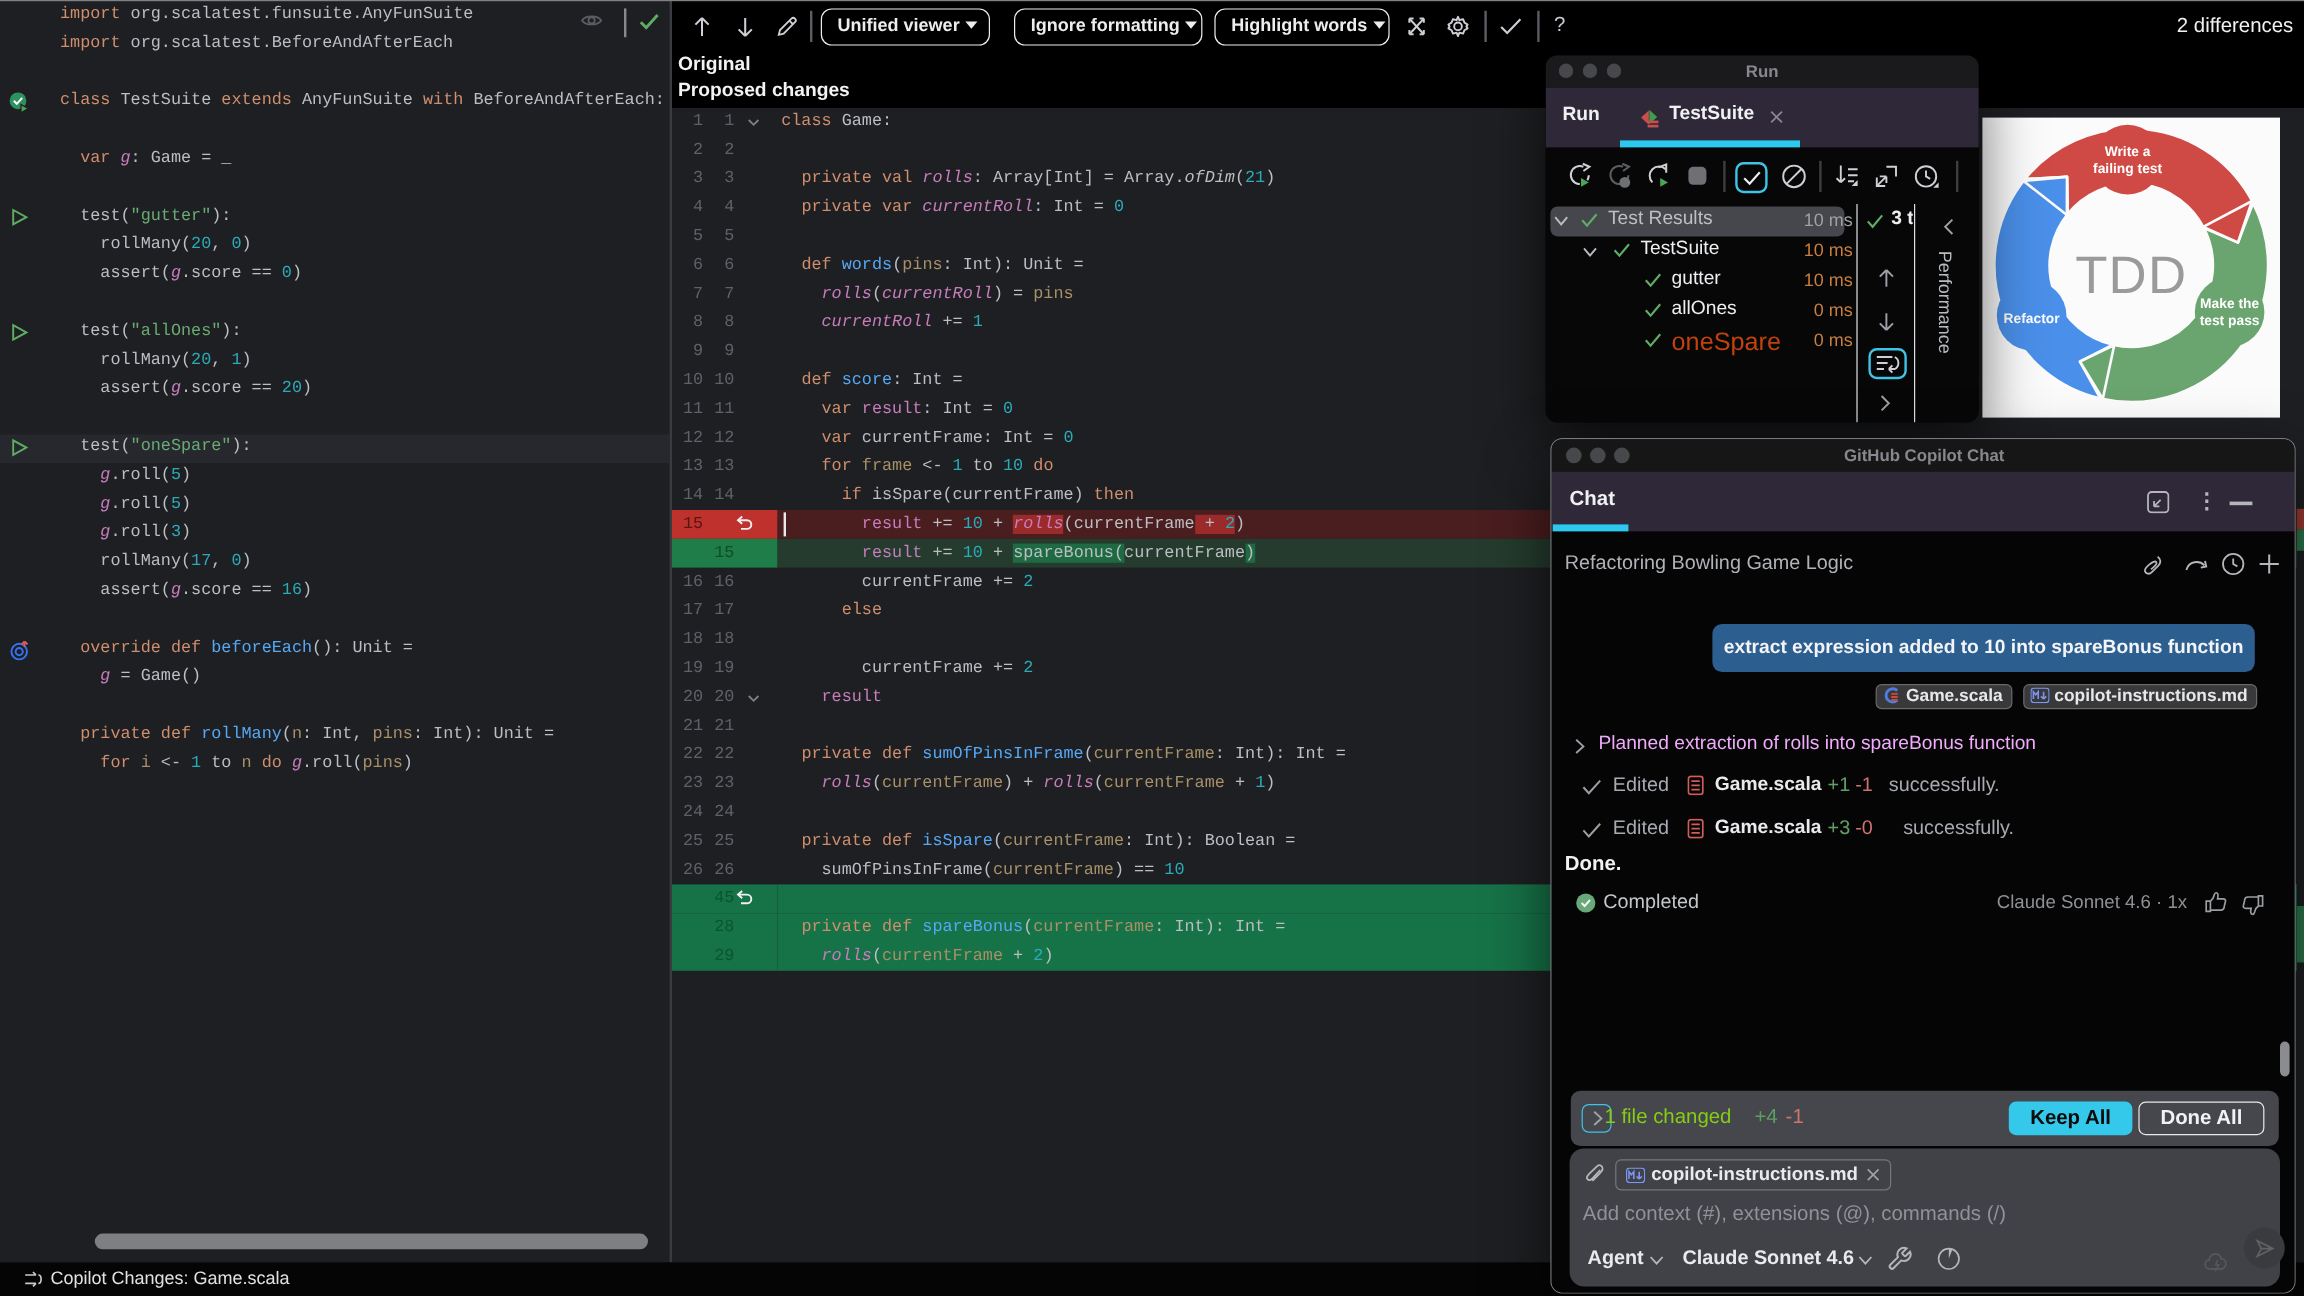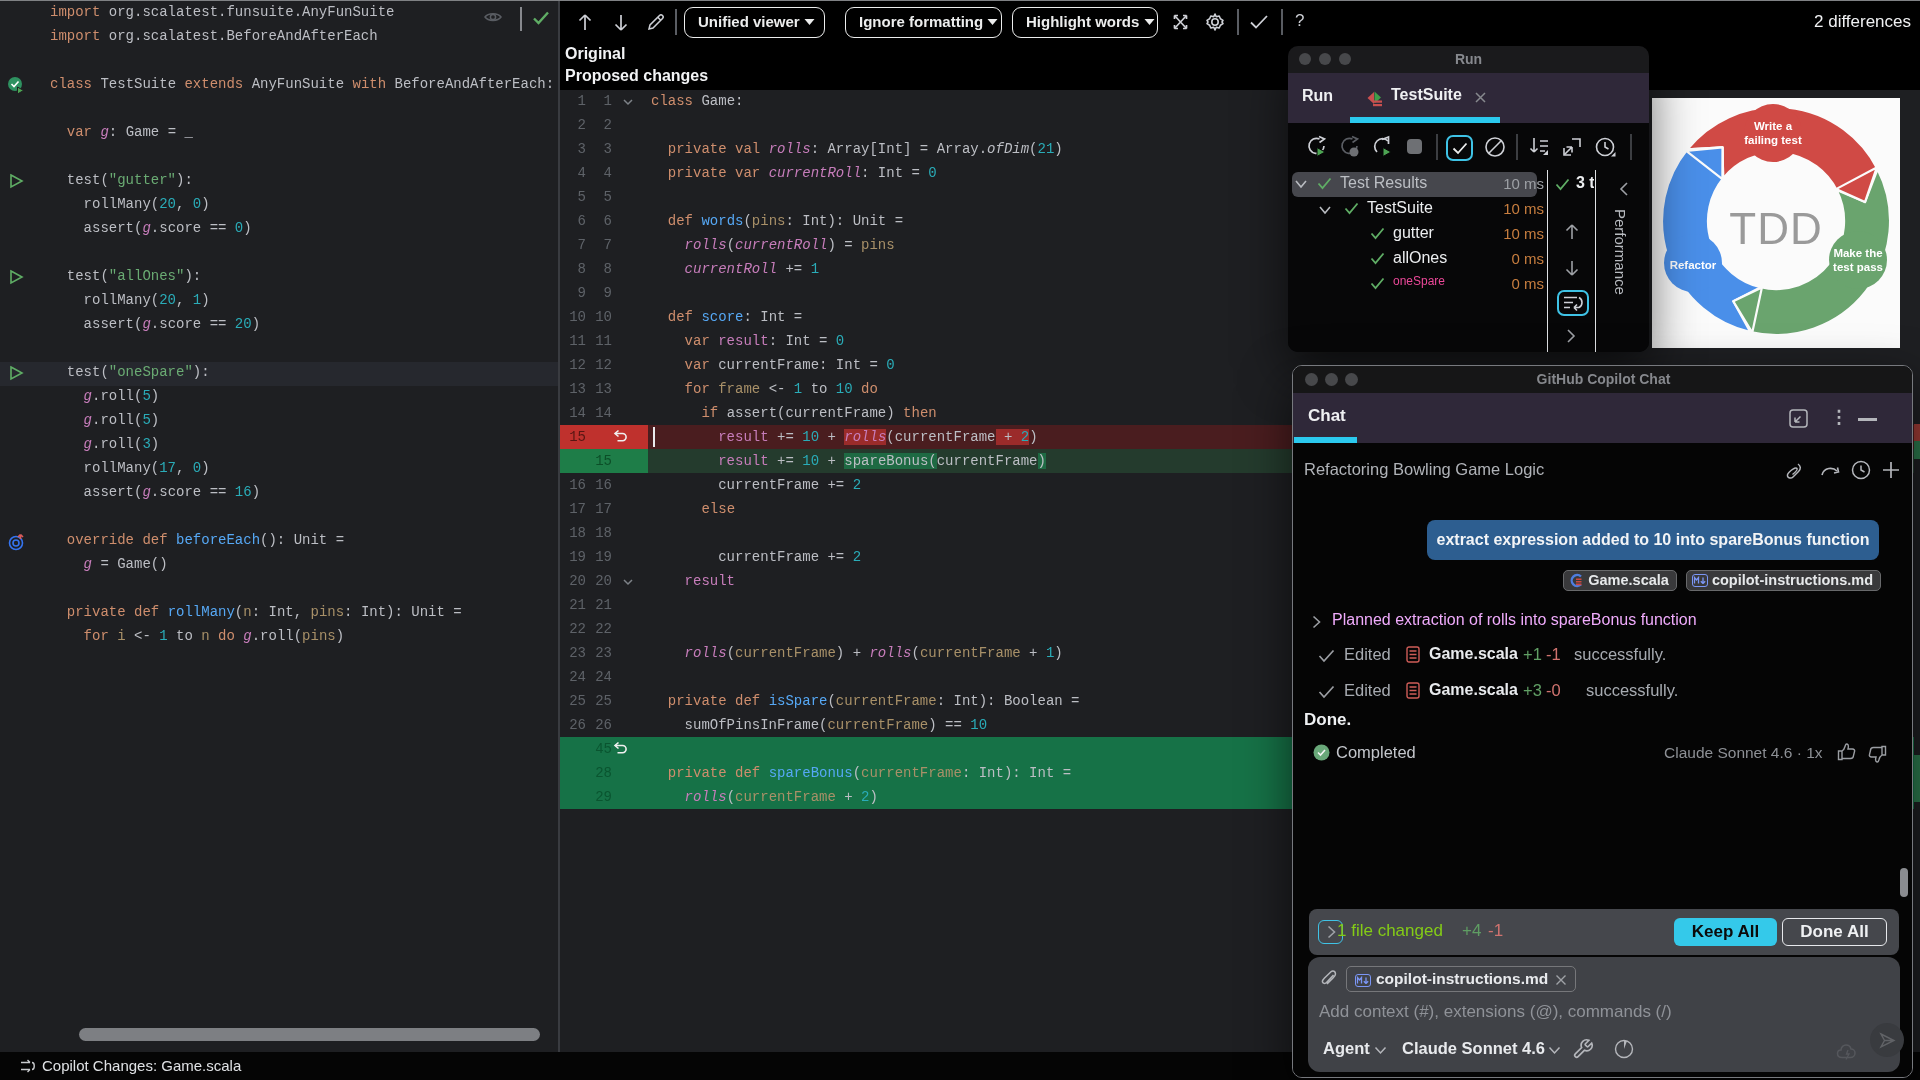--- a/index.html
+++ b/index.html
@@ -179,21 +179,21 @@
     <div style="position:absolute;left:88px;top:0;width:1266px;height:24px;"></div>
     <div style="position:absolute;left:0;top:0;width:26px;text-align:right;font:14px/24px 'Liberation Mono',monospace;color:#5e6268">13</div>
     <div style="position:absolute;left:26px;top:0;width:26px;text-align:right;font:14px/24px 'Liberation Mono',monospace;color:#5e6268">13</div>
     <div style="position:absolute;left:91px;top:0;font:14px/24px 'Liberation Mono',monospace;white-space:pre"><span style="color:#bcbec4">    </span><span style="color:#cf8e6d">for </span><span style="color:#a89068">frame</span><span style="color:#bcbec4"> &lt;- </span><span style="color:#2aacb8">1</span><span style="color:#bcbec4"> to </span><span style="color:#2aacb8">10</span><span style="color:#bcbec4"> </span><span style="color:#cf8e6d">do</span></div>
   </div>
 <div style="position:absolute;left:560px;top:401px;width:1354px;height:24px">
     <div style="position:absolute;left:0;top:0;width:88px;height:24px;"></div>
     <div style="position:absolute;left:88px;top:0;width:1266px;height:24px;"></div>
     <div style="position:absolute;left:0;top:0;width:26px;text-align:right;font:14px/24px 'Liberation Mono',monospace;color:#5e6268">14</div>
     <div style="position:absolute;left:26px;top:0;width:26px;text-align:right;font:14px/24px 'Liberation Mono',monospace;color:#5e6268">14</div>
-    <div style="position:absolute;left:91px;top:0;font:14px/24px 'Liberation Mono',monospace;white-space:pre"><span style="color:#bcbec4">      </span><span style="color:#cf8e6d">if </span><span style="color:#bcbec4">assert(currentFrame) </span><span style="color:#cf8e6d">then</span></div>
+    <div style="position:absolute;left:91px;top:0;font:14px/24px 'Liberation Mono',monospace;white-space:pre"><span style="color:#bcbec4">      </span><span style="color:#cf8e6d">if </span><span style="color:#bcbec4">isSpare(currentFrame) </span><span style="color:#cf8e6d">then</span></div>
   </div>
 <div style="position:absolute;left:560px;top:425px;width:1354px;height:24px">
     <div style="position:absolute;left:0;top:0;width:88px;height:24px;background:#bf312d"></div>
     <div style="position:absolute;left:88px;top:0;width:1266px;height:24px;background:#4a1d1f"></div>
     <div style="position:absolute;left:0;top:0;width:26px;text-align:right;font:14px/24px 'Liberation Mono',monospace;color:#581613">15</div>
     <div style="position:absolute;left:52px;top:0;width:17px;height:24px">
       <svg width="17" height="15" viewBox="0 0 17 15" style="position:absolute;top:4px;left:0">
         <path d="M6.5 1.5 L3 4.5 L6.5 7.5" fill="none" stroke="#f0f0f0" stroke-width="1.6"></path>
         <path d="M3.4 4.5 H10.5 A3.6 3.6 0 0 1 10.5 11.7 H5.5" fill="none" stroke="#f0f0f0" stroke-width="1.6"></path>
       </svg>
@@ -250,20 +250,21 @@
     <div style="position:absolute;left:0;top:0;width:88px;height:24px;"></div>
     <div style="position:absolute;left:88px;top:0;width:1266px;height:24px;"></div>
     <div style="position:absolute;left:0;top:0;width:26px;text-align:right;font:14px/24px 'Liberation Mono',monospace;color:#5e6268">21</div>
     <div style="position:absolute;left:26px;top:0;width:26px;text-align:right;font:14px/24px 'Liberation Mono',monospace;color:#5e6268">21</div>
   </div>
 <div style="position:absolute;left:560px;top:617px;width:1354px;height:24px">
     <div style="position:absolute;left:0;top:0;width:88px;height:24px;"></div>
     <div style="position:absolute;left:88px;top:0;width:1266px;height:24px;"></div>
     <div style="position:absolute;left:0;top:0;width:26px;text-align:right;font:14px/24px 'Liberation Mono',monospace;color:#5e6268">22</div>
     <div style="position:absolute;left:26px;top:0;width:26px;text-align:right;font:14px/24px 'Liberation Mono',monospace;color:#5e6268">22</div>
+    <div style="position:absolute;left:91px;top:0;font:14px/24px 'Liberation Mono',monospace;white-space:pre"><span style="color:#bcbec4">  </span><span style="color:#cf8e6d">private def </span><span style="color:#56a8f5">sumOfPinsInFrame</span><span style="color:#bcbec4">(</span><span style="color:#a89068">currentFrame</span><span style="color:#bcbec4">: Int): Int =</span></div>
   </div>
 <div style="position:absolute;left:560px;top:641px;width:1354px;height:24px">
     <div style="position:absolute;left:0;top:0;width:88px;height:24px;"></div>
     <div style="position:absolute;left:88px;top:0;width:1266px;height:24px;"></div>
     <div style="position:absolute;left:0;top:0;width:26px;text-align:right;font:14px/24px 'Liberation Mono',monospace;color:#5e6268">23</div>
     <div style="position:absolute;left:26px;top:0;width:26px;text-align:right;font:14px/24px 'Liberation Mono',monospace;color:#5e6268">23</div>
     <div style="position:absolute;left:91px;top:0;font:14px/24px 'Liberation Mono',monospace;white-space:pre"><span style="color:#bcbec4">    </span><span style="color:#c77dbb;font-style:italic">rolls</span><span style="color:#bcbec4">(</span><span style="color:#a89068">currentFrame</span><span style="color:#bcbec4">) + </span><span style="color:#c77dbb;font-style:italic">rolls</span><span style="color:#bcbec4">(</span><span style="color:#a89068">currentFrame</span><span style="color:#bcbec4"> + </span><span style="color:#2aacb8">1</span><span style="color:#bcbec4">)</span></div>
   </div>
 <div style="position:absolute;left:560px;top:665px;width:1354px;height:24px">
     <div style="position:absolute;left:0;top:0;width:88px;height:24px;"></div>
@@ -432,21 +433,21 @@
     <div class="abs" style="left:105px;top:54px;font-size:16px;color:#eceef0">gutter</div>
     <div class="abs" style="left:150px;top:55px;width:106px;text-align:right;font-size:15px;color:#c87e3f">10 ms</div>
     <svg class="abs" style="left:82px;top:82px" width="15" height="13" viewBox="0 0 15 13">
         <path d="M1.5 6.5 L5.5 11 L13.5 1.5" fill="none" stroke="#5fad65" stroke-width="1.8"></path>
       </svg>
     <div class="abs" style="left:105px;top:79px;font-size:16px;color:#eceef0">allOnes</div>
     <div class="abs" style="left:150px;top:80px;width:106px;text-align:right;font-size:15px;color:#c87e3f">0 ms</div>
     <svg class="abs" style="left:82px;top:107px" width="15" height="13" viewBox="0 0 15 13">
         <path d="M1.5 6.5 L5.5 11 L13.5 1.5" fill="none" stroke="#5fad65" stroke-width="1.8"></path>
       </svg>
-    <div class="abs" style="left:105px;top:104px;font-size:12px;color:#ec4899">oneSpare</div>
+    <div class="abs" style="left:105px;top:104px;font-size:21px;color:#c2410c">oneSpare</div>
     <div class="abs" style="left:150px;top:105px;width:106px;text-align:right;font-size:15px;color:#c87e3f">0 ms</div>
 
     <div class="abs" style="left:259px;top:0;width:1px;height:182px;background:#dfe1e4"></div>
     <svg class="abs" style="left:267px;top:8px" width="15" height="13" viewBox="0 0 15 13">
         <path d="M1.5 6.5 L5.5 11 L13.5 1.5" fill="none" stroke="#5fad65" stroke-width="1.8"></path>
       </svg>
     <div class="abs" style="left:288px;top:4px;width:18px;overflow:hidden;font-size:16px;font-weight:700;color:#eceef0;white-space:nowrap">3 te</div>
     <svg class="abs" style="left:276px;top:53px" width="16" height="18" viewBox="0 0 16 18">
         <path d="M8 16 V2 M8 2 L2.5 7.5 M8 2 L13.5 7.5" stroke="#9da0a5" stroke-width="1.6" fill="none"></path>
       </svg>

